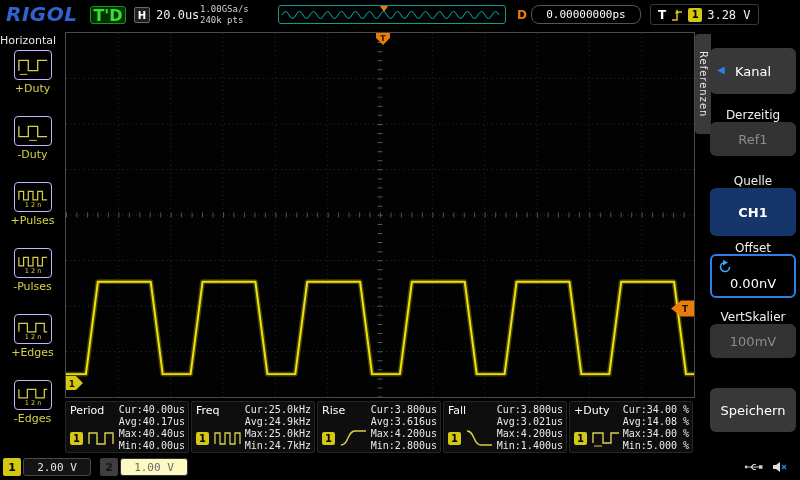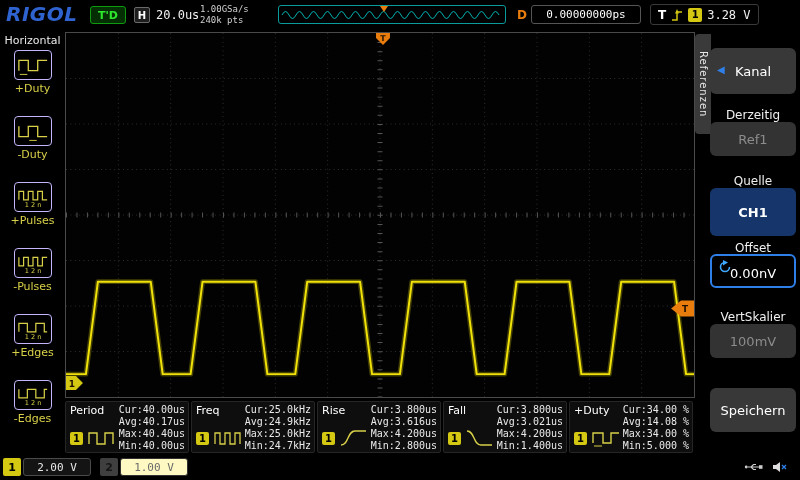--- a/index.html
+++ b/index.html
@@ -4,50 +4,50 @@
 <style>
   * { box-sizing: border-box; margin: 0; padding: 0; }
   body { background: #000; font-family: "DejaVu Sans", sans-serif; }
   .screen { position: relative; width: 800px; height: 480px; background: #000; overflow: hidden; }
 
   
   .logo { position: absolute; left: 6px; top: 2px; font-style: italic; font-weight: bold;
           font-size: 20px; color: #2f63d0; letter-spacing: .5px; }
   .td-badge { position: absolute; left: 90px; top: 6px; width: 36px; height: 18px;
               background: #052e05; border: 1px solid #0f9b0f; border-radius: 3px;
-              color: #2ee62e; font-weight: bold; font-size: 11px;
+              color: #2ee62e; font-weight: bold; font-size: 16px;
               display: flex; align-items: center; justify-content: center; }
   .h-badge { position: absolute; left: 134px; top: 7px; width: 16px; height: 16px;
              background: #1e1e1e; border: 1px solid #6a6a6a; border-radius: 2px;
              color: #fff; font-weight: bold; font-size: 10px;
              display: flex; align-items: center; justify-content: center; }
   .timebase { position: absolute; left: 156px; top: 8px; color: #f0f0f0;
               font-family: "DejaVu Sans Mono", monospace; font-size: 12px; }
   .rate { position: absolute; left: 200px; top: 4px; color: #d0d0d0;
           font-family: "DejaVu Sans Mono", monospace; font-size: 9px; line-height: 11px; }
   .wavepos { position: absolute; left: 278px; top: 5px; width: 228px; height: 19px;
              border: 1px solid #0a9c9c; border-radius: 3px; background: #000; }
   .d-label { position: absolute; left: 517px; top: 8px; color: #e87d0d;
              font-weight: bold; font-size: 12px; }
   .d-box { position: absolute; left: 531px; top: 5px; width: 110px; height: 19px;
-           border: 1px solid #555; border-radius: 3px; color: #fff;
+           border: 1px solid #555; border-radius: 8px; color: #fff;
            font-family: "DejaVu Sans Mono", monospace; font-size: 11px;
            display: flex; align-items: center; justify-content: center; }
   .trig-group { position: absolute; left: 650px; top: 4px; height: 21px;
                 border: 1px solid #3a3a3a; border-radius: 3px;
                 display: flex; align-items: center; gap: 5px; padding: 0 7px; }
   .trig-t { color: #fff; font-weight: bold; font-size: 12px; }
   .trig-badge { width: 14px; height: 14px; background: #d4c813; color: #000;
                 border-radius: 2px; font-weight: bold; font-size: 10px;
                 display: flex; align-items: center; justify-content: center; }
   .trig-level { color: #f0f0f0; font-family: "DejaVu Sans Mono", monospace; font-size: 12px; }
 
   
   .sidebar { position: absolute; left: 0; top: 30px; width: 65px; height: 425px; }
-  .sidebar-title { color: #e8e8e8; font-size: 11px; text-align: center; padding-top: 4px; }
+  .sidebar-title { color: #e8e8e8; font-size: 11px; padding-top: 4px; }
   .sb-item { position: absolute; left: 0; width: 65px; height: 62px; text-align: center; cursor: pointer; }
   .sb-icon { width: 38px; height: 30px; margin: 0 auto; border: 1px solid #c4b5fd;
              border-radius: 4px; display: flex; align-items: center; justify-content: center; }
   .sb-label { color: #d8d048; font-size: 11px; margin-top: 2px; }
 
   
   .grid-area { position: absolute; left: 65px; top: 32px; width: 630px; height: 366px;
                background: #020202; border: 1px solid #4a4a4a; }
   .grid-area svg.layer { position: absolute; left: 0; top: 0; width: 100%; height: 100%; }
 
@@ -73,21 +73,21 @@
               color: #fff; font-size: 13px; display: flex; align-items: center; justify-content: center;
               cursor: pointer; }
   .menu-label { position: absolute; left: 0; width: 86px; text-align: center; color: #f0f0f0; font-size: 12px; }
   .box-kanal { top: 18px; height: 46px; }
   .kanal-arrow { position: absolute; left: 7px; top: 16px; color: #2f7fe8; font-size: 10px; }
   .lbl-derzeitig { top: 78px; }
   .box-ref1 { top: 92px; height: 34px; color: #8c8c8c; background: #333; }
   .lbl-quelle { top: 144px; }
   .box-ch1 { top: 158px; height: 48px; background: #15356b; font-weight: bold; }
   .lbl-offset { top: 211px; }
-  .box-offset { top: 224px; height: 34px; background: #000; border: 2px solid #2f7fe8;
+  .box-offset { top: 224px; height: 44px; background: #000; border: 2px solid #2f7fe8;
                 flex-direction: column; justify-content: flex-end; padding-bottom: 5px; }
   .knob-icon { position: absolute; left: 6px; top: 4px; }
   .lbl-vertskal { top: 280px; }
   .box-100mv { top: 294px; height: 34px; color: #8c8c8c; background: #333; }
   .box-speichern { top: 358px; height: 44px; }
 
   
   .statusbar { position: absolute; left: 0; top: 455px; width: 800px; height: 25px; background: #000; }
   .ch-group { position: absolute; top: 2px; display: flex; align-items: center; height: 20px; cursor: pointer; }
   .ch1-group { left: 3px; }

